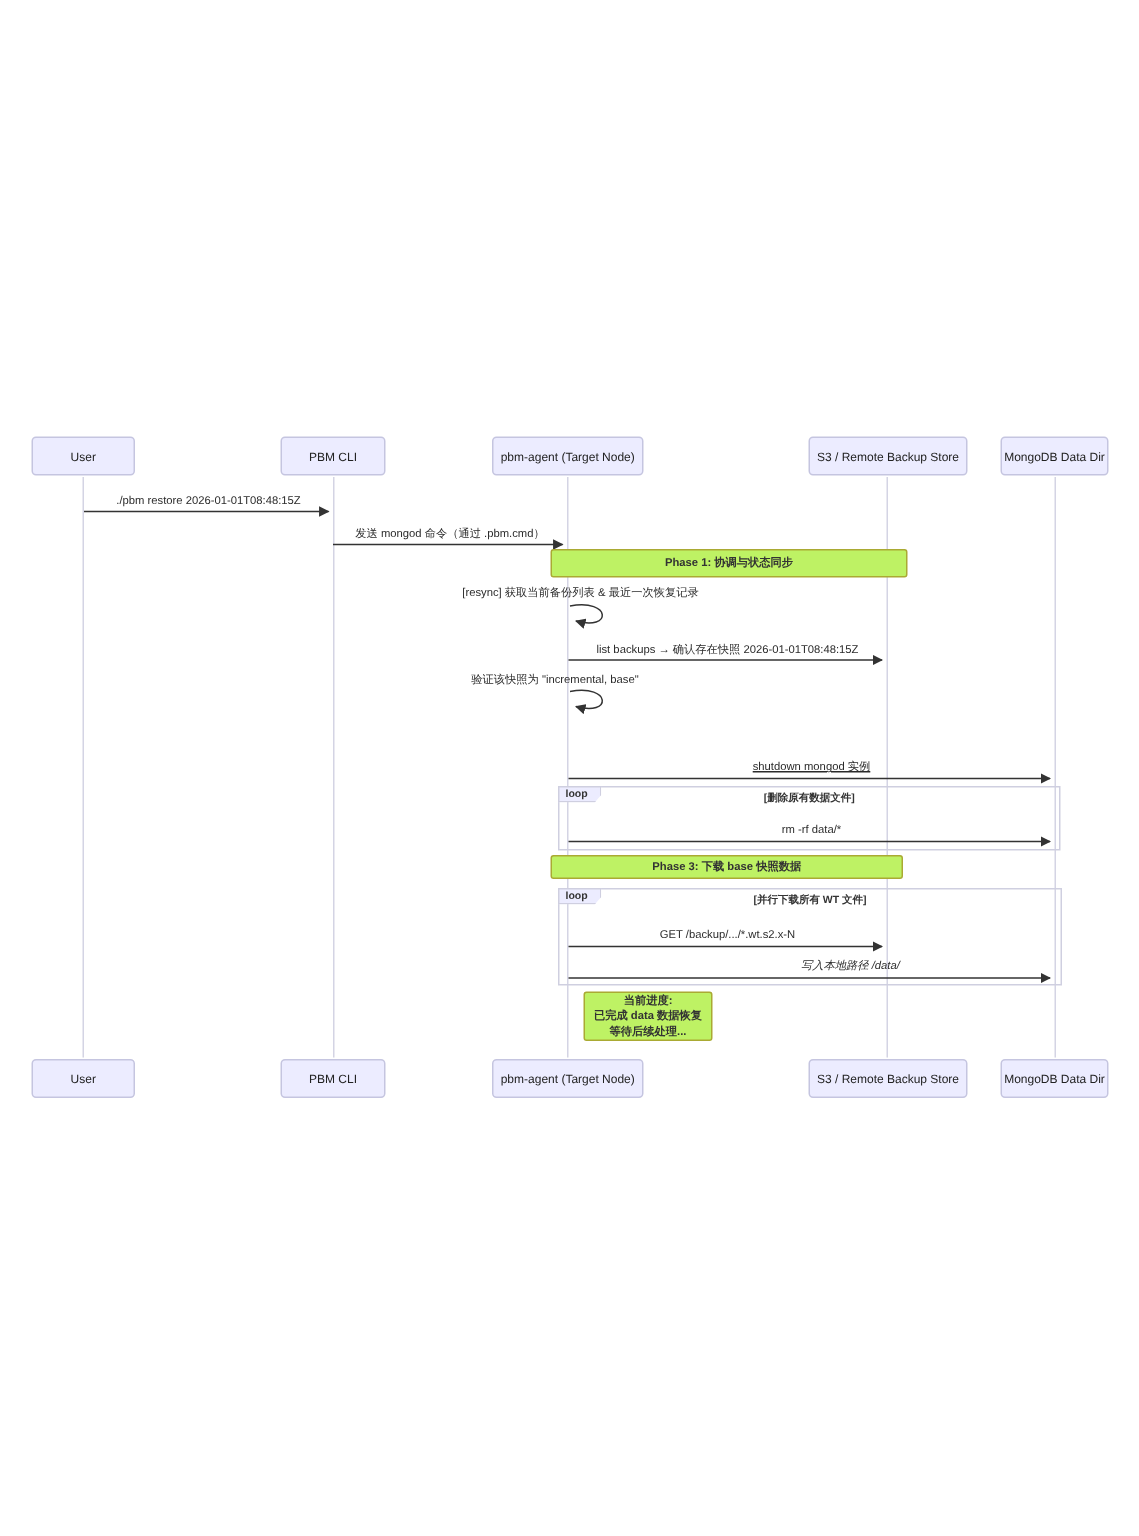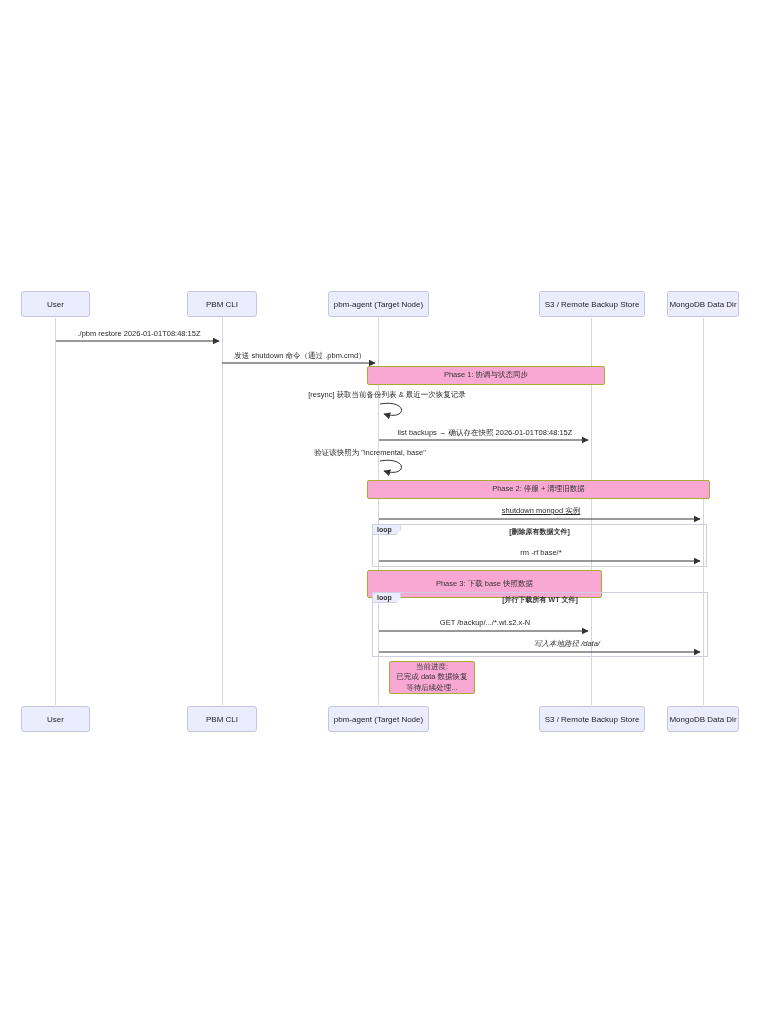--- a/index.html
+++ b/index.html
@@ -11,23 +11,23 @@
     position:absolute;height:26px;background:#ECECFF;border:1px solid #c5c5e0;
     border-radius:3px;display:flex;align-items:center;justify-content:center;
     font-size:8px;color:#222;white-space:nowrap;box-sizing:border-box;
   }
   .lifeline{position:absolute;top:318px;height:387px;width:1px;background:#d4d4e4;}
   .msg-label{
     position:absolute;font-size:7.5px;color:#2b2b2b;white-space:nowrap;
     transform:translateX(-50%);text-align:center;
   }
   .note{
-    position:absolute;background:#f9a8d4;border:1px solid #AAAA33;border-radius:2px;
+    position:absolute;background:#bef264;border:1px solid #AAAA33;border-radius:2px;
     display:flex;align-items:center;justify-content:center;flex-direction:column;
-    font-size:7.5px;font-weight:400;color:#333;box-sizing:border-box;line-height:1.35;
+    font-size:7.5px;font-weight:700;color:#333;box-sizing:border-box;line-height:1.35;
     text-align:center;
   }
   .loop-frame{position:absolute;border:1px solid #cfcfe0;box-sizing:border-box;background:transparent;}
   .loop-label{
     position:absolute;left:-1px;top:-1px;background:#ECECFF;border:1px solid #cfcfe0;
     font-size:7px;font-weight:600;color:#333;padding:1px 8px 1px 4px;
     clip-path:polygon(0 0,100% 0,100% 55%,85% 100%,0 100%);
   }
   .loop-cond{
     position:absolute;left:50%;transform:translateX(-50%);top:2px;
@@ -63,32 +63,31 @@
     <line x1="379" y1="652" x2="700" y2="652" stroke="#333" stroke-width="1" marker-end="url(#ah)"></line>
   </svg>
 
   <div class="actor" style="left:21px;top:291px;width:69px;">User</div>
   <div class="actor" style="left:187px;top:291px;width:70px;">PBM CLI</div>
   <div class="actor" style="left:328px;top:291px;width:101px;">pbm-agent (Target Node)</div>
   <div class="actor" style="left:539px;top:291px;width:106px;">S3 / Remote Backup Store</div>
   <div class="actor" style="left:667px;top:291px;width:72px;">MongoDB Data Dir</div>
 
   <div class="msg-label" style="left:139px;top:329px;">./pbm restore 2026-01-01T08:48:15Z</div>
-  <div class="msg-label" style="left:300px;top:351px;">发送 shutdown 命令（通过 .pbm.cmd）</div>
+  <div class="msg-label" style="left:300px;top:351px;">发送 mongod 命令（通过 .pbm.cmd）</div>
   <div class="msg-label" style="left:375px;top:390px;margin-left:12px;">[resync] 获取当前备份列表 &amp; 最近一次恢复记录</div>
   <div class="msg-label" style="left:485px;top:428px;text-align:right;">list backups → 确认存在快照 2026-01-01T08:48:15Z</div>
   <div class="msg-label" style="left:370px;top:448px;">验证该快照为 "incremental, base"</div>
   <div class="msg-label" style="left:541px;top:506px;text-decoration:underline;">shutdown mongod 实例</div>
-  <div class="msg-label" style="left:541px;top:548px;">rm -rf base/*</div>
+  <div class="msg-label" style="left:541px;top:548px;">rm -rf data/*</div>
   <div class="msg-label" style="left:485px;top:618px;">GET /backup/.../*.wt.s2.x-N</div>
   <div class="msg-label" style="left:567px;top:639px;font-style:italic;">写入本地路径 /data/</div>
 
   <div class="note" style="left:367px;top:366px;width:238px;height:19px;">Phase 1: 协调与状态同步</div>
-  <div class="note" style="left:367px;top:480px;width:343px;height:19px;">Phase 2: 停服 + 清理旧数据</div>
-  <div class="note" style="left:367px;top:570px;width:235px;height:28px;">Phase 3: 下载 base 快照数据</div>
+  <div class="note" style="left:367px;top:570px;width:235px;height:16px;">Phase 3: 下载 base 快照数据</div>
 
   <div class="loop-frame" style="left:372px;top:524px;width:335px;height:43px;">
     <div class="loop-label">loop</div>
     <div class="loop-cond">[删除原有数据文件]</div>
   </div>
   <div class="loop-frame" style="left:372px;top:592px;width:336px;height:65px;">
     <div class="loop-label">loop</div>
     <div class="loop-cond">[并行下载所有 WT 文件]</div>
   </div>
 

